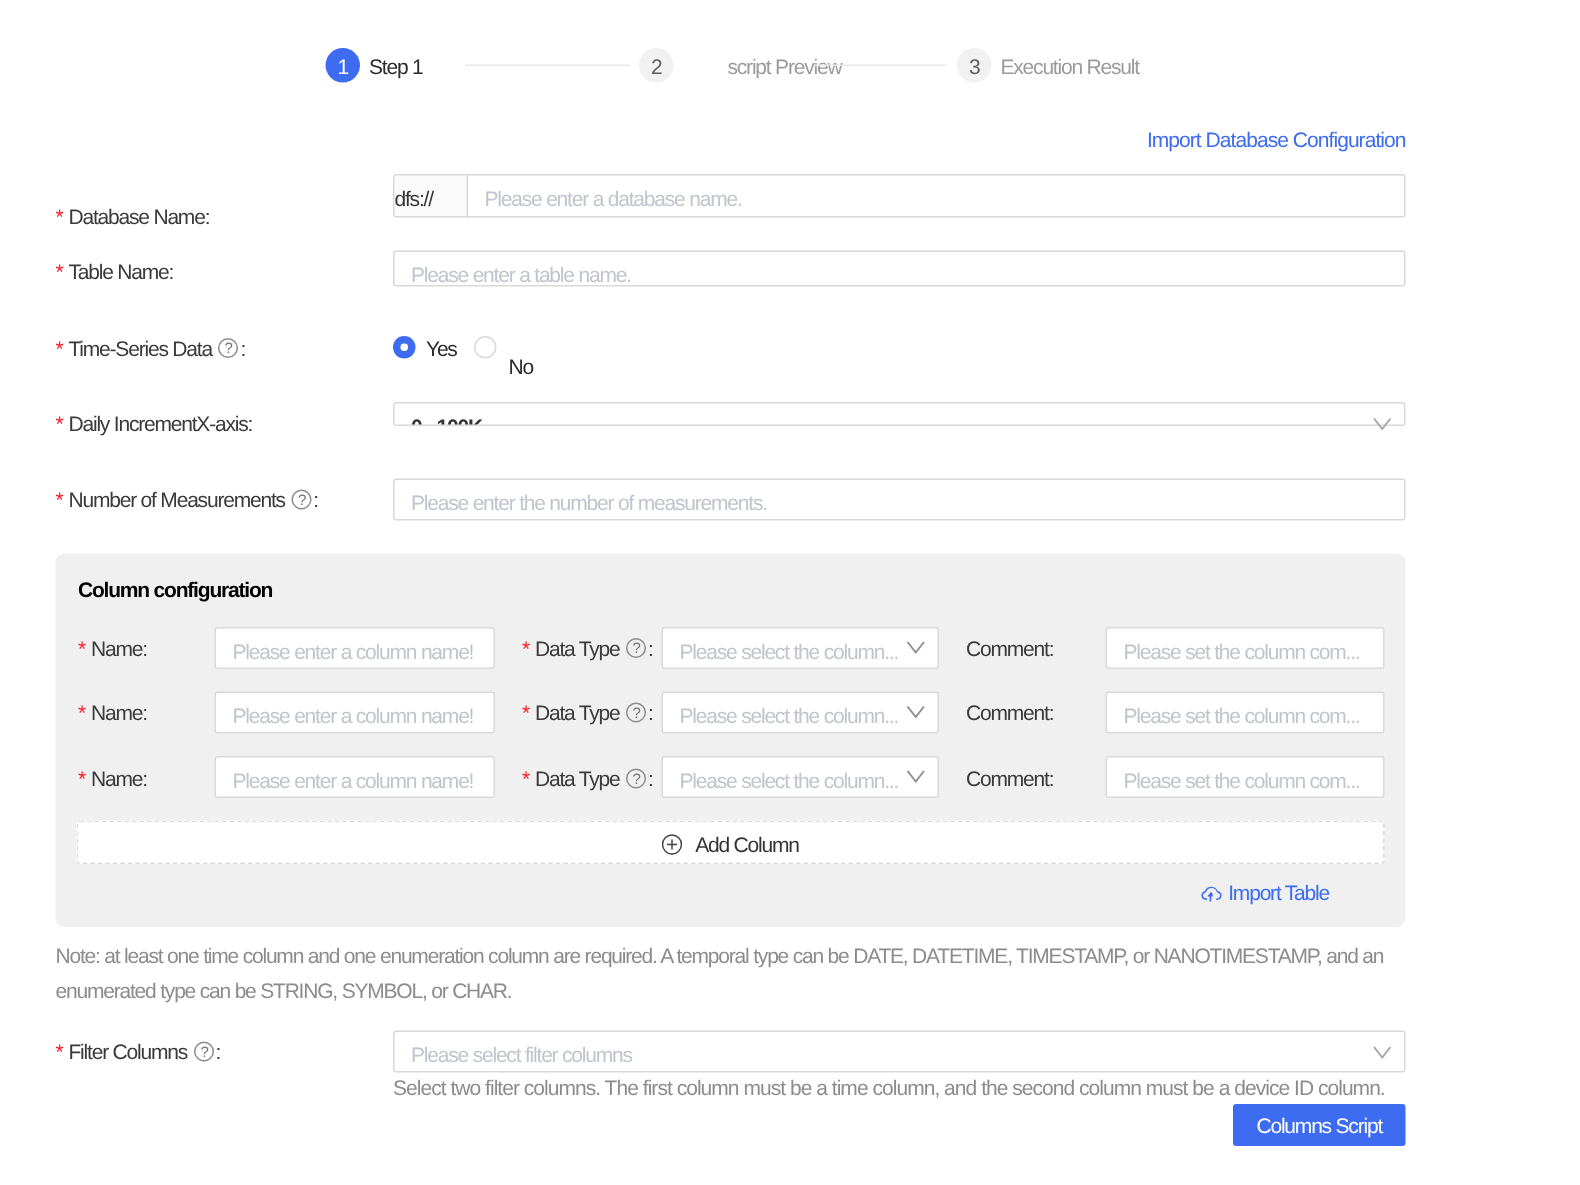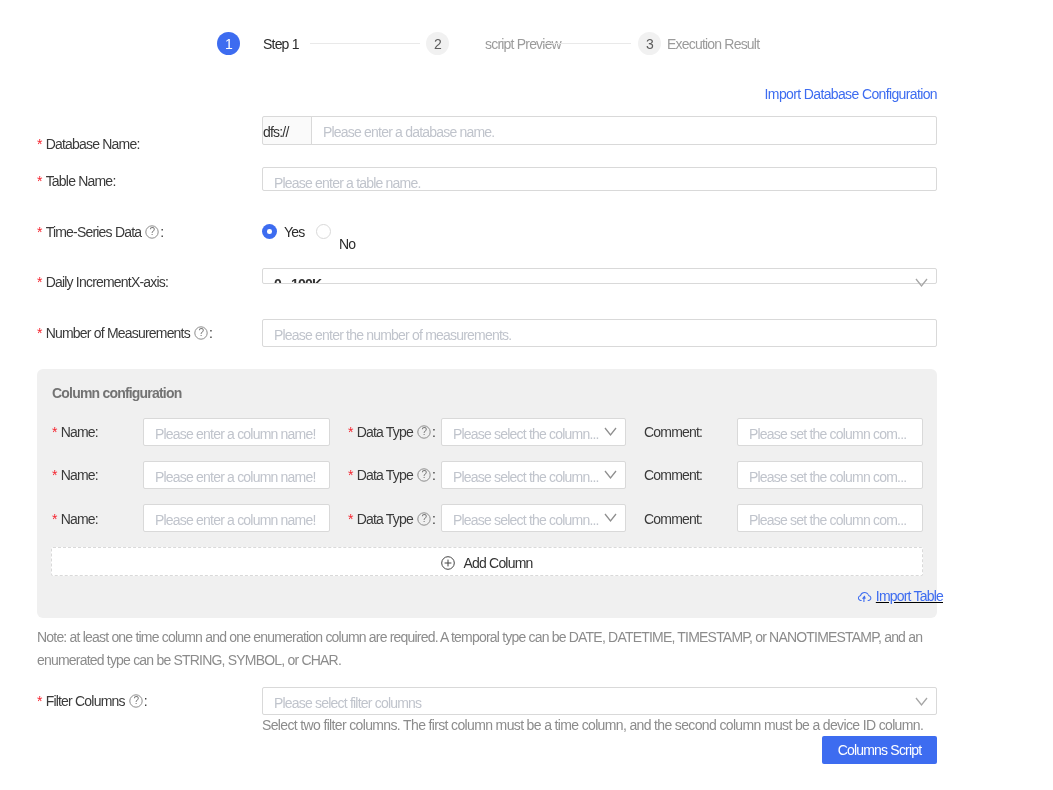--- a/index.html
+++ b/index.html
@@ -12,21 +12,21 @@
 .ph { color:#c0c4cc; }
 .chev { position:absolute; }
 .qicon { display:inline-block; vertical-align:-2px; margin:0 1px 0 4px; }
 a.link { color:#3d6cf0; text-decoration:none; font-size:14px; }
 </style>
 </head>
 <body>
 
 <div class="abs" style="left:217px; top:32px; width:23px; height:23px; border-radius:50%; background:#3d6cf0;"></div>
 <div class="abs" style="left:217px; top:36px; width:23px; text-align:center; font-size:14px; color:#fff;">1</div>
-<div class="abs lbl" style="left:263px; top:34px; color:#2b2b2b;">Step 1</div>
+<div class="abs lbl" style="left:246px; top:34px; color:#2b2b2b;">Step 1</div>
 <div class="abs" style="left:310px; top:43px; width:110px; height:1px; background:#e9e9e9;"></div>
 
 <div class="abs" style="left:426px; top:32px; width:23px; height:23px; border-radius:50%; background:#f1f1f1;"></div>
 <div class="abs" style="left:426px; top:36px; width:23px; text-align:center; font-size:14px; color:#5c5c5c;">2</div>
 <div class="abs lbl" style="left:457px; top:34px; color:#9b9b9b;margin-left:28px;">script Preview</div>
 <div class="abs" style="left:543px; top:43px; width:88px; height:1px; background:#e9e9e9;"></div>
 
 <div class="abs" style="left:638px; top:32px; width:23px; height:23px; border-radius:50%; background:#f1f1f1;"></div>
 <div class="abs" style="left:638px; top:36px; width:23px; text-align:center; font-size:14px; color:#5c5c5c;">3</div>
 <div class="abs lbl" style="left:667px; top:34px; color:#9b9b9b;">Execution Result</div>
@@ -56,21 +56,21 @@
     <polyline points="1,1 6.5,8 12,1" fill="none" stroke="#a6a6a6" stroke-width="1.3"></polyline>
   </svg>
 
 <div class="abs lbl" style="left:37px; top:323px;"><span class="req">*</span>Number of Measurements<svg class="qicon" width="14" height="14" viewBox="0 0 14 14">
       <circle cx="7" cy="7" r="6.2" fill="none" stroke="#8c8c8c" stroke-width="1"></circle>
       <text x="7" y="10.4" font-size="10" text-anchor="middle" fill="#757575" font-family="Liberation Sans">?</text>
     </svg><span>:</span></div>
 <div class="inp" style="left:262px; top:319px; width:675px; height:28px;"><span class="ph">Please enter the number of measurements.</span></div>
 
 <div class="abs" style="left:37px; top:369px; width:900px; height:249px; background:#f0f0f0; border-radius:6px;"></div>
-<div class="abs" style="left:52px; top:385px; font-size:14px; font-weight:bold; color:#737373;">Column configuration</div>
+<div class="abs" style="left:52px; top:385px; font-size:14px; font-weight:bold; color:#000000;">Column configuration</div>
 
 <div class="abs lbl" style="left:52px; top:422px;"><span class="req">*</span>Name<span>:</span></div>
 <div class="inp" style="left:143px; top:418px; width:187px; height:28px;"><span class="ph">Please enter a column name!</span></div>
 <div class="abs lbl" style="left:348px; top:422px;"><span class="req">*</span>Data Type<svg class="qicon" width="14" height="14" viewBox="0 0 14 14">
       <circle cx="7" cy="7" r="6.2" fill="none" stroke="#8c8c8c" stroke-width="1"></circle>
       <text x="7" y="10.4" font-size="10" text-anchor="middle" fill="#757575" font-family="Liberation Sans">?</text>
     </svg><span>:</span></div>
 <div class="inp" style="left:441px; top:418px; width:185px; height:28px;"><span class="ph">Please select the column...</span></div>
 <svg class="chev" style="left:604px; top:426.5px;" width="13" height="10" viewBox="0 0 13 10">
     <polyline points="1,1 6.5,8 12,1" fill="none" stroke="#8f8f8f" stroke-width="1.3"></polyline>
@@ -104,21 +104,21 @@
 <div class="abs lbl" style="left:644px; top:509px;">Comment<span>:</span></div>
 <div class="inp" style="left:737px; top:504px; width:186px; height:28px;"><span class="ph">Please set the column com...</span></div>
 
 <div class="abs" style="left:51px; top:547px; width:872px; height:29px; background:#fff; border:1px dashed #d9d9d9; border-radius:2px; text-align:center; line-height:26px; padding-top:2px; font-size:14px; color:#333;">
 <svg width="14" height="14" viewBox="0 0 14 14" style="vertical-align:-2px; margin-right:8px;">
       <circle cx="7" cy="7" r="6.3" fill="none" stroke="#444" stroke-width="1"></circle>
       <line x1="7" y1="3.6" x2="7" y2="10.4" stroke="#444" stroke-width="1"></line>
       <line x1="3.6" y1="7" x2="10.4" y2="7" stroke="#444" stroke-width="1"></line>
     </svg>Add Column</div>
 
-<div class="abs" style="left:643px; top:587px; width:300px; text-align:right;text-decoration:underline;">
+<div class="abs" style="left:586px; top:587px; width:300px; text-align:right;">
 <a class="link" href="#"><svg width="15" height="15" viewBox="0 0 1024 1024" style="vertical-align:-3px; margin-right:4px;" fill="#3d6cf0">
         <path d="M811.4 418.7C765.6 297.9 648.9 212 512.2 212S258.8 297.8 213 418.6C126.9 441.7 63.5 520.3 63.5 613.7c0 111.1 90.1 201.3 201.2 201.3h42.8c4.4 0 8-3.6 8-8v-56c0-4.4-3.6-8-8-8h-42.8c-35.3 0-68.5-14-93.3-39.4-24.7-25.3-37.9-59.4-36.9-94.7 0.8-27.6 10.2-53.5 27.4-75.2 17.7-22.1 42.4-38.1 69.6-45.4l39.5-10.6 14.5-38.2c9-23.8 21.5-46.1 37.2-66.3 15.5-20.1 33.9-37.6 54.6-52.2 42.9-30.2 93.4-46.2 146.2-46.2 52.8 0 103.3 16 146.2 46.2 20.8 14.6 39.1 32.2 54.6 52.2 15.7 20.2 28.2 42.5 37.2 66.3l14.4 38.1 39.4 10.7c56.7 15.2 96.3 66.8 96.3 125.5 0 35.4-13.8 68.8-38.8 93.9-24.7 24.7-57.5 38.3-92.4 38.3h-42.8c-4.4 0-8 3.6-8 8v56c0 4.4 3.6 8 8 8h42.8c111.1 0 201.2-90.2 201.2-201.3 0.1-93.4-63.2-171.9-149.2-195zM544 472.5c-3.2-4.1-8.1-6.5-13.3-6.5h-36.7c-5.2 0-10.1 2.4-13.3 6.5l-124.6 158.1c-8.7 11-0.8 27.4 13.3 27.4h65.1v216c0 4.4 3.6 8 8 8h60c4.4 0 8-3.6 8-8V658h65.7c14.1 0 22-16.3 13.3-27.4L544 472.5z"></path>
       </svg>Import Table</a></div>
 
 <div class="abs" style="left:37px; top:626px; width:960px; font-size:14px; color:#8c8c8c; line-height:22.5px; white-space:nowrap;">Note: at least one time column and one enumeration column are required. A temporal type can be DATE, DATETIME, TIMESTAMP, or NANOTIMESTAMP, and an<br>enumerated type can be STRING, SYMBOL, or CHAR.</div>
 
 <div class="abs lbl" style="left:37px; top:691px;"><span class="req">*</span>Filter Columns<svg class="qicon" width="14" height="14" viewBox="0 0 14 14">
       <circle cx="7" cy="7" r="6.2" fill="none" stroke="#8c8c8c" stroke-width="1"></circle>
       <text x="7" y="10.4" font-size="10" text-anchor="middle" fill="#757575" font-family="Liberation Sans">?</text>
     </svg><span>:</span></div>

